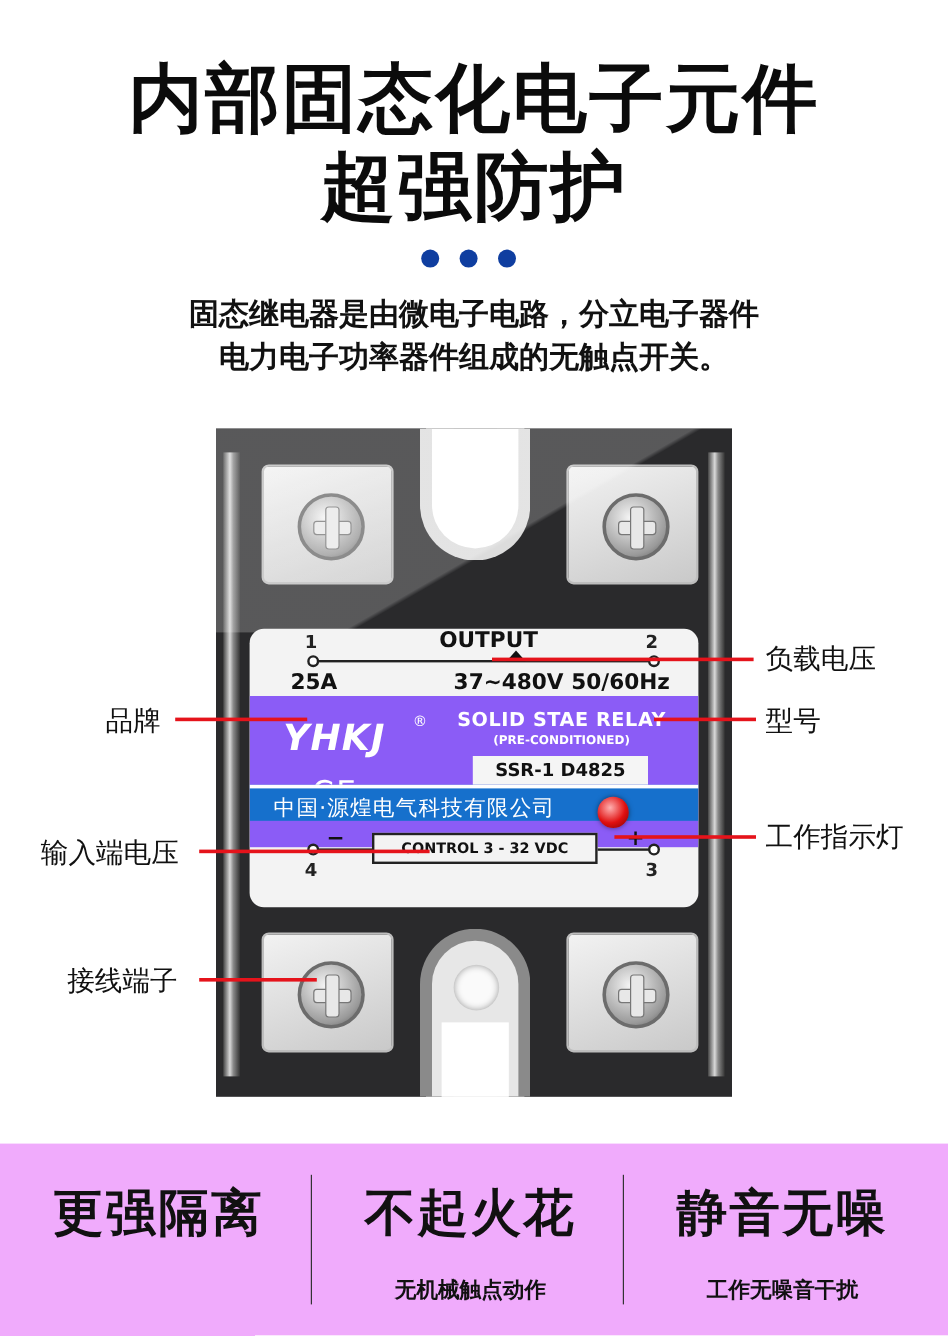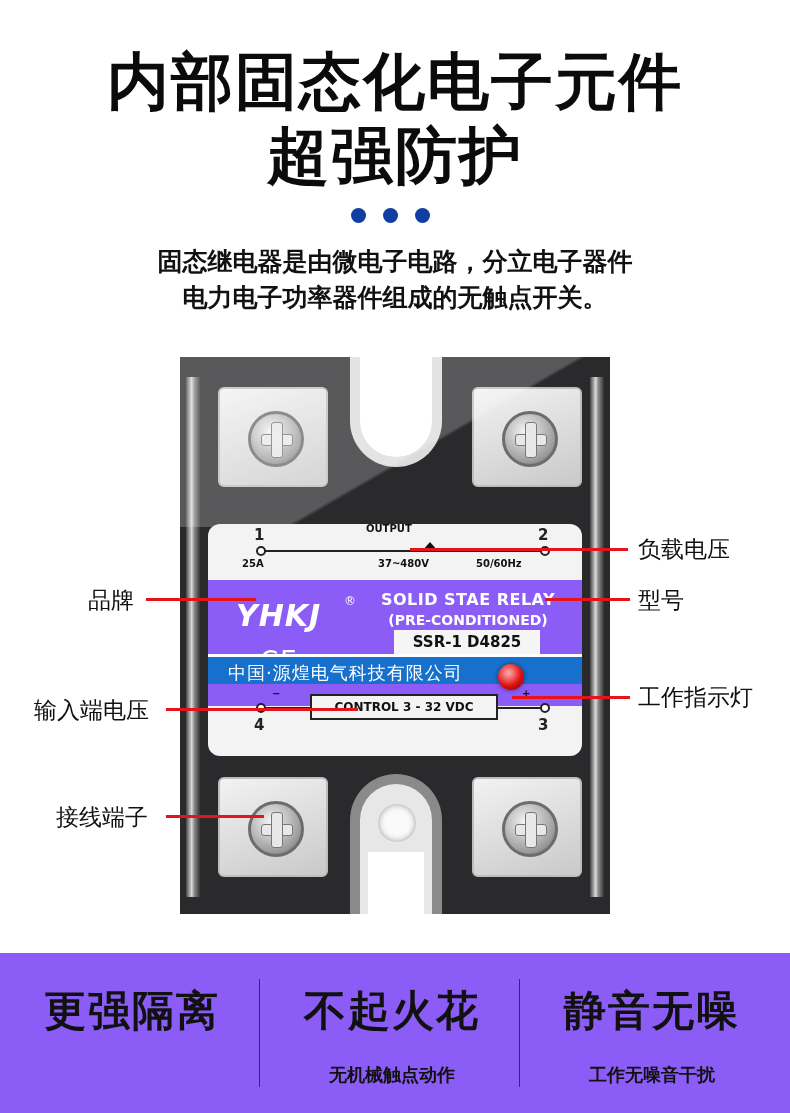--- a/index.html
+++ b/index.html
@@ -86,34 +86,34 @@
   .pin-num { position: absolute; font-weight: bold; font-size: 15px; color: #222; }
   .pin-circ {
     position: absolute; width: 10px; height: 10px; border-radius: 50%;
     border: 2px solid #222; background: #fff;
   }
   .out-line { position: absolute; left: 55px; top: 26px; width: 280px; height: 2px; background: #222; }
   .switch-tri {
     position: absolute; left: 214px; top: 18px; width: 0; height: 0;
     border-left: 8px solid transparent; border-right: 8px solid transparent; border-bottom: 9px solid #111;
   }
-  .small-bold { position: absolute; font-weight: bold; font-size: 10px; color: #111; }
+  .small-bold { position: absolute; font-weight: bold; font-size: 18px; color: #111; }
 
   .blue {
     position: absolute; left: 0; top: 56px; width: 100%; height: 126px;
     background: #8b5cf6;
   }
   .logo {
     position: absolute; left: 28px; top: 18px; font-size: 30px; font-weight: bold; font-style: italic;
     color: #fff; letter-spacing: 1px;
   }
   .reg { position: absolute; left: 136px; top: 14px; font-size: 12px; color: #fff; }
   .ce { position: absolute; left: 52px; top: 66px; font-size: 26px; color: #fff; letter-spacing: 2px; }
   .ssr-title { position: absolute; left: 160px; top: 10px; width: 200px; text-align: center; font-size: 16px; font-weight: bold; color: #fff; letter-spacing: 0.5px; }
-  .ssr-sub { position: absolute; left: 160px; top: 32px; width: 200px; text-align: center; font-size: 14px; font-weight: bold; color: #fff; }
+  .ssr-sub { position: absolute; left: 160px; top: 32px; width: 200px; text-align: center; font-size: 10px; font-weight: bold; color: #fff; }
   .model-box {
     position: absolute; left: 186px; top: 50px; width: 146px; height: 24px; background: #f5f5f5;
     text-align: center; line-height: 24px; font-weight: bold; font-size: 15px; color: #111;
   }
   .made { position: absolute; left: 160px; top: 80px; width: 200px; text-align: center; font-size: 10px; font-weight: bold; color: #e8f0ff; }
   .company { position: absolute; left: 20px; top: 4px; font-size: 18px; color: #fff; letter-spacing: 1px; }
   .led {
     position: absolute; left: 290px; top: 150px; width: 26px; height: 26px; border-radius: 50%;
     background: radial-gradient(circle at 40% 35%, #ffb0b0, #e01010 55%, #7a0000 100%);
     box-shadow: 0 0 4px rgba(0,0,0,0.5);
@@ -123,21 +123,21 @@
     position: absolute; left: 102px; top: 184px; width: 188px; height: 26px; background: #f3f3f3;
     border: 2px solid #222; text-align: center; line-height: 22px; font-weight: bold; font-size: 12px; color: #111;
   }
 
   
   .callout { position: absolute; font-size: 23px; color: #111; }
   .red-line { position: absolute; height: 3px; background: #e5131b; }
 
   
   .band {
-    position: absolute; left: 0; top: 953px; width: 790px; height: 160px; background: #8b5cf6;
+    position: absolute; left: 0; top: 953px; width: 790px; height: 160px; background: #f0abfc;
   }
   .feature { position: absolute; top: 0; width: 260px; text-align: center; }
   .feature .ft { margin-top: 30px; font-size: 42px; font-weight: bold; color: #111; letter-spacing: 2px; line-height: 56px; }
   .feature .fs { margin-top: 24px; font-size: 18px; font-weight: bold; color: #111; }
   .sep { position: absolute; top: 26px; width: 1px; height: 108px; background: #333; }
 </style>
 </head>
 <body>
 
 <div id="h1" class="headline">内部固态化电子元件</div>

